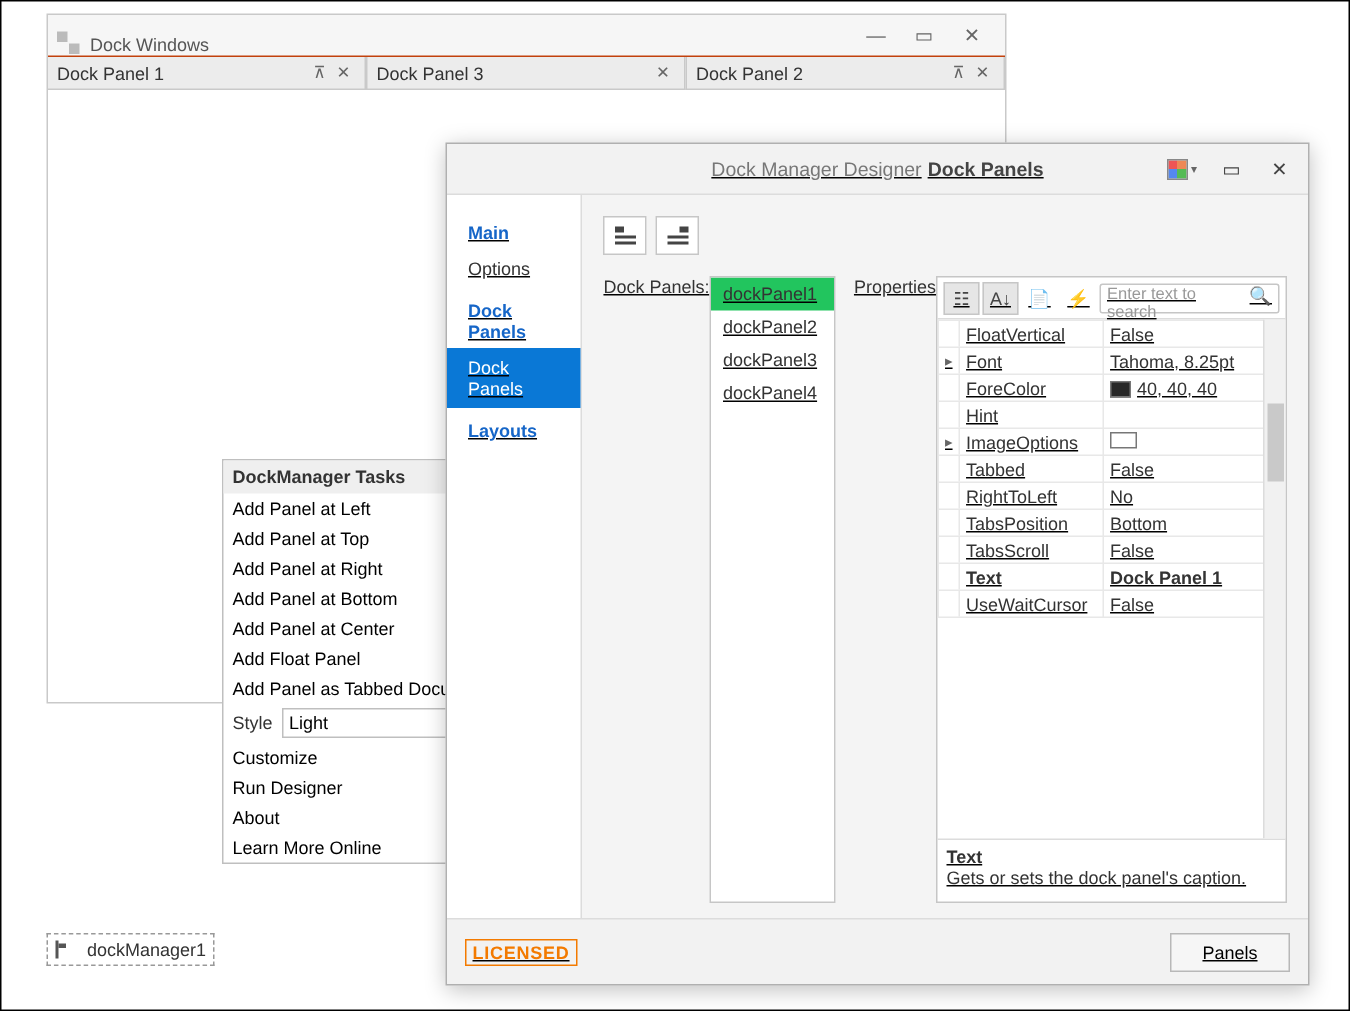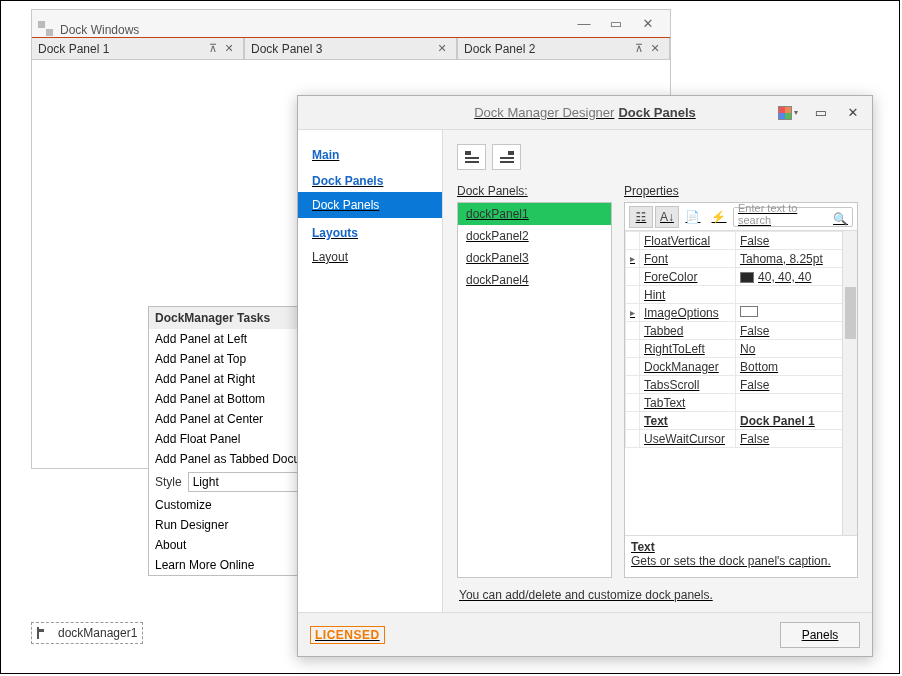--- a/index.html
+++ b/index.html
@@ -55,35 +55,35 @@
   .side .item { padding:6px 14px; color:#333; cursor:pointer; }
   .side .item.sel { background:#0a78d6; color:#fff; }
 
   
   .main { flex:1; display:flex; flex-direction:column; padding:14px 14px 10px; background:#f4f4f4; }
   .toolbar { display:flex; gap:6px; margin-bottom:14px; }
   .tbtn2 { width:29px; height:26px; border:1px solid #c6c6c6; background:#fff; display:flex; align-items:center; justify-content:center; cursor:pointer; }
   .tbtn2 svg { width:16px; height:16px; }
 
   .cols { flex:1; display:flex; gap:12px; min-height:0; }
-  .col { display:flex; flex-direction:column; min-height:0; }
+  .col { display:flex; flex-direction:row; min-height:0; }
   .col.lc { width:155px; }
   .col.rc { flex:1; }
   .col .lbl { font-size:12px; color:#333; margin-bottom:4px; }
 
   .listbox { flex:1; background:#fff; border:1px solid #c6c6c6; font-size:12px; overflow:hidden; }
   .listbox .li { padding:4px 8px; cursor:pointer; color:#333; }
   .listbox .li.sel { background:#22c55e; }
 
   
   .prop-wrap { flex:1; display:flex; flex-direction:column; border:1px solid #c6c6c6; background:#fff; min-height:0; }
   .prop-tb { height:28px; border-bottom:1px solid #dcdcdc; display:flex; align-items:center; padding:0 4px; gap:2px; }
   .prop-tb .pb { width:24px; height:22px; border:1px solid transparent; display:flex; align-items:center; justify-content:center; color:#444; cursor:pointer; font-size:12px; }
   .prop-tb .pb.on { background:#e6e6e6; border-color:#c6c6c6; }
-  .prop-tb .srch { margin-left:auto; width:120px; height:20px; border:1px solid #c6c6c6; border-radius:2px; display:flex; align-items:flex-end; padding:0 4px; color:#999; font-size:11px; }
+  .prop-tb .srch { margin-left:auto; width:120px; height:20px; border:1px solid #c6c6c6; border-radius:2px; display:flex; align-items:flex-start; padding:0 4px; color:#999; font-size:11px; }
   .prop-tb .srch .mg { margin-left:auto; font-size:12px; }
 
   .grid-scroll { flex:1; position:relative; overflow:hidden; }
   .grid { width:100%; font-size:12px; border-collapse:collapse; }
   .grid tr { height:18px; }
   .grid td { border:1px solid #e8e8e8; padding:0 4px; color:#333; vertical-align:middle; }
   .grid td.exp { width:14px; text-align:center; color:#666; font-size:10px; border-right:none; }
   .grid td.k { width:96px; }
   .grid tr.sel td.k { font-weight:bold; }
   .grid tr.sel td.v { font-weight:bold; }
@@ -173,24 +173,24 @@
             <span class="ar">▾</span>
           </div>
       <div class="tbtn">▭</div>
       <div class="tbtn">✕</div>
     </div>
   </div>
 
   <div class="dlg-body">
     <div class="side">
       <div class="cat">Main</div>
+      <div class="item">Options</div>
       <div class="cat">Dock Panels</div>
       <div class="item sel">Dock Panels</div>
       <div class="cat">Layouts</div>
-      <div class="item">Layout</div>
     </div>
 
     <div class="main">
       <div class="toolbar">
         <div class="tbtn2">
           <svg viewBox="0 0 16 16">
                 <rect x="1" y="2" width="6" height="4" fill="#444"></rect>
                 <rect x="1" y="8" width="14" height="2" fill="#444"></rect>
                 <rect x="1" y="12" width="14" height="2" fill="#444"></rect>
               </svg>
@@ -269,32 +269,27 @@
                         <td class="k">Tabbed</td>
                         <td class="v">False</td>
                       </tr>
                 <tr>
                         <td class="exp"></td>
                         <td class="k">RightToLeft</td>
                         <td class="v">No</td>
                       </tr>
                 <tr>
                         <td class="exp"></td>
-                        <td class="k">DockManager</td>
+                        <td class="k">TabsPosition</td>
                         <td class="v">Bottom</td>
                       </tr>
                 <tr>
                         <td class="exp"></td>
                         <td class="k">TabsScroll</td>
                         <td class="v">False</td>
-                      </tr>
-                <tr>
-                        <td class="exp"></td>
-                        <td class="k">TabText</td>
-                        <td class="v"></td>
                       </tr>
                 <tr class="sel">
                         <td class="exp"></td>
                         <td class="k">Text</td>
                         <td class="v">Dock Panel 1</td>
                       </tr>
                 <tr>
                         <td class="exp"></td>
                         <td class="k">UseWaitCursor</td>
                         <td class="v">False</td>
@@ -306,21 +301,20 @@
                   </div>
             </div>
             <div class="desc">
               <div class="dn">Text</div>
               <div>Gets or sets the dock panel's caption.</div>
             </div>
           </div>
         </div>
       </div>
 
-      <div class="hint">You can add/delete and customize dock panels.</div>
     </div>
   </div>
 
   <div class="dlg-foot">
     <span class="lic">LICENSED</span>
     <div class="sp"></div>
     <button class="closebtn">Panels</button>
   </div>
 </div>
 

